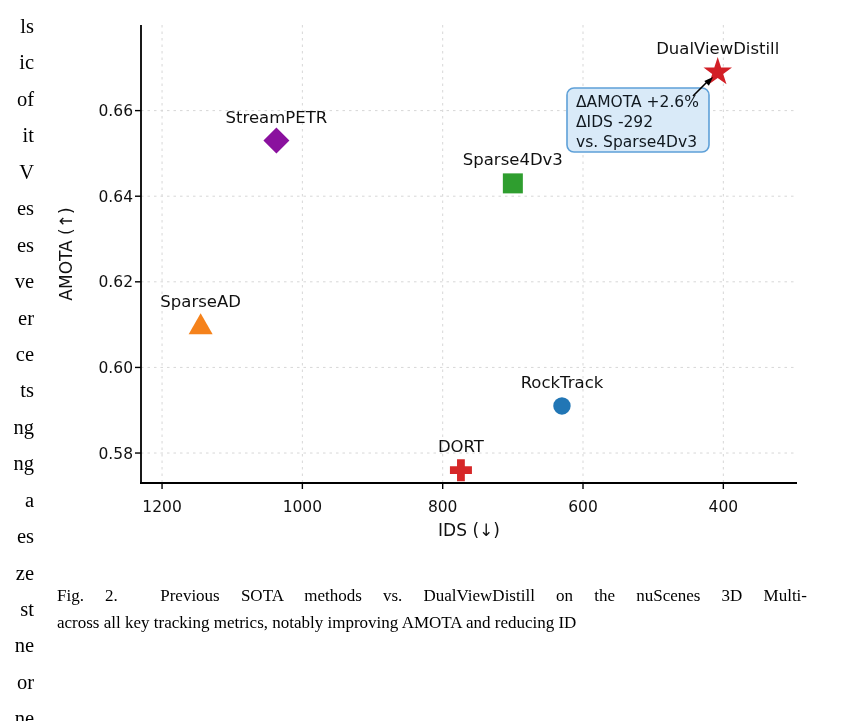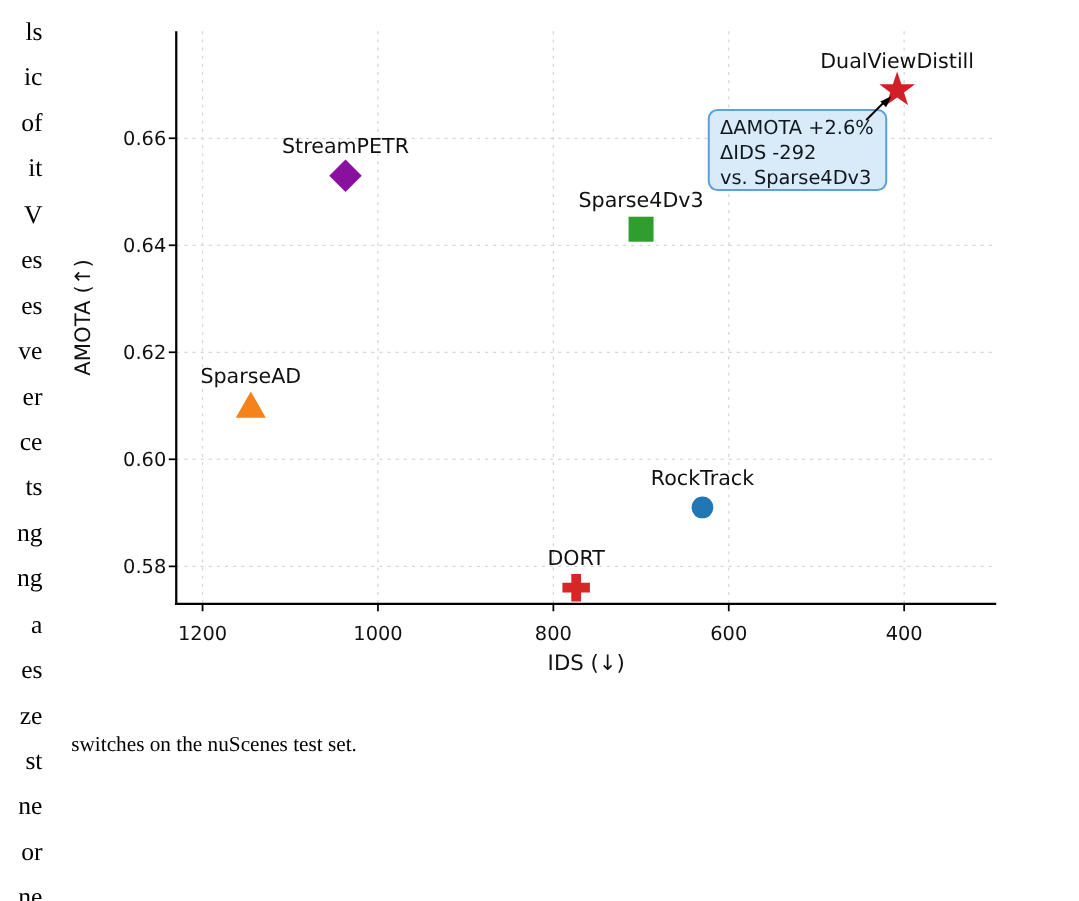--- a/index.html
+++ b/index.html
@@ -106,15 +106,16 @@
       <polygon points="717.7,57.1 721.1,67.4 732.0,67.4 723.2,73.9 726.5,84.2 717.7,77.9 708.9,84.2 712.2,73.9 703.5,67.4 714.3,67.4" fill="#d21f26"></polygon>
       <text x="717.7187165775401" y="54.0841121495327" text-anchor="middle" class="pt-label">DualViewDistill</text>
       <rect x="567" y="88" width="142" height="64" rx="7" fill="#d9eaf8" stroke="#5ea0d8" stroke-width="1.6"></rect>
       <text x="576" y="107" class="ann">ΔAMOTA +2.6%</text>
       <text x="576" y="127" class="ann">ΔIDS -292</text>
       <text x="576" y="147" class="ann">vs. Sparse4Dv3</text>
       <line x1="693" y1="96" x2="707" y2="82" stroke="#000000" stroke-width="1.6"></line>
       <polygon points="713,77 708.9,85.7 704.3,81.1" fill="#000000"></polygon>
     </svg>
   <div class="caption" id="caption">
-      <div class="cap-line">switches on the nuScenes test set.</div>
+      <div class="cap-line">Fig. 2.&nbsp;&nbsp;Previous SOTA methods vs. DualViewDistill on the nuScenes 3D Multi-</div>
+      <div class="cap-line">across all key tracking metrics, notably improving AMOTA and reducing ID</div>
     </div>
 </div>
 
 </body></html>

